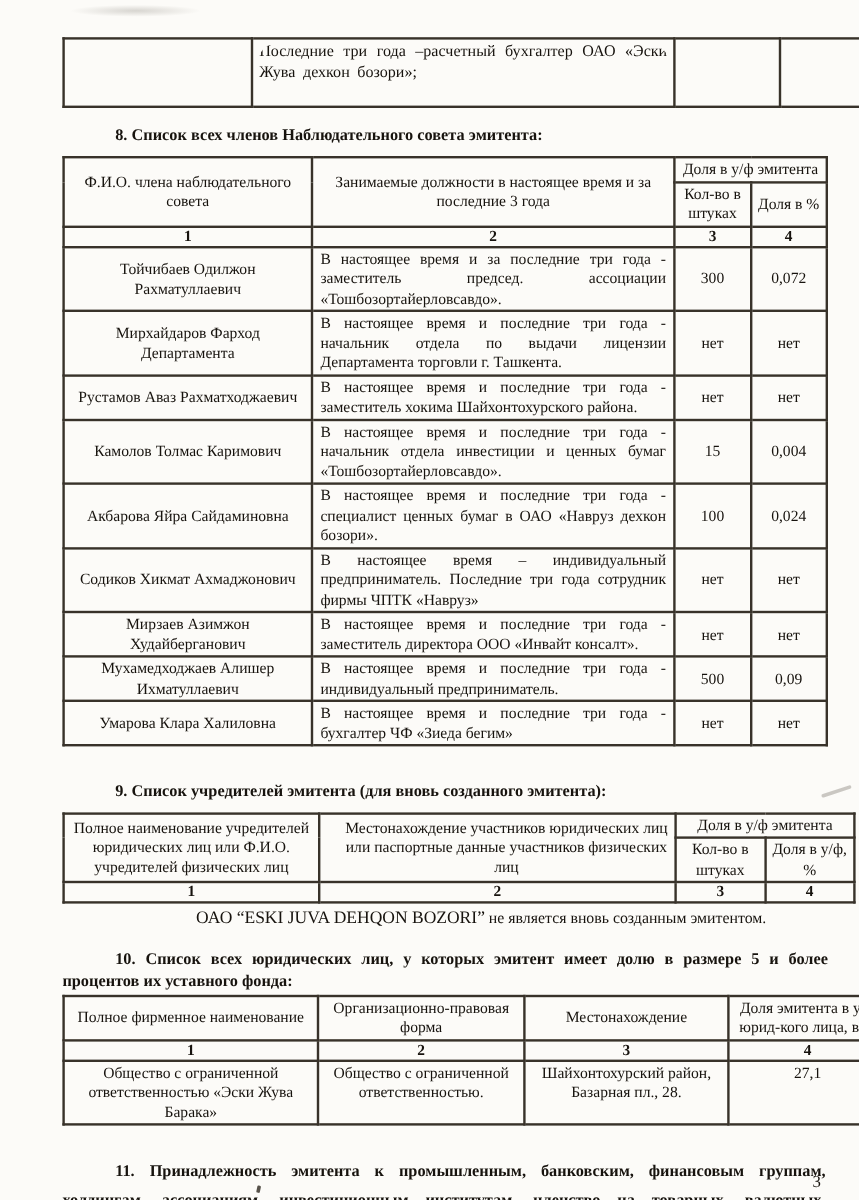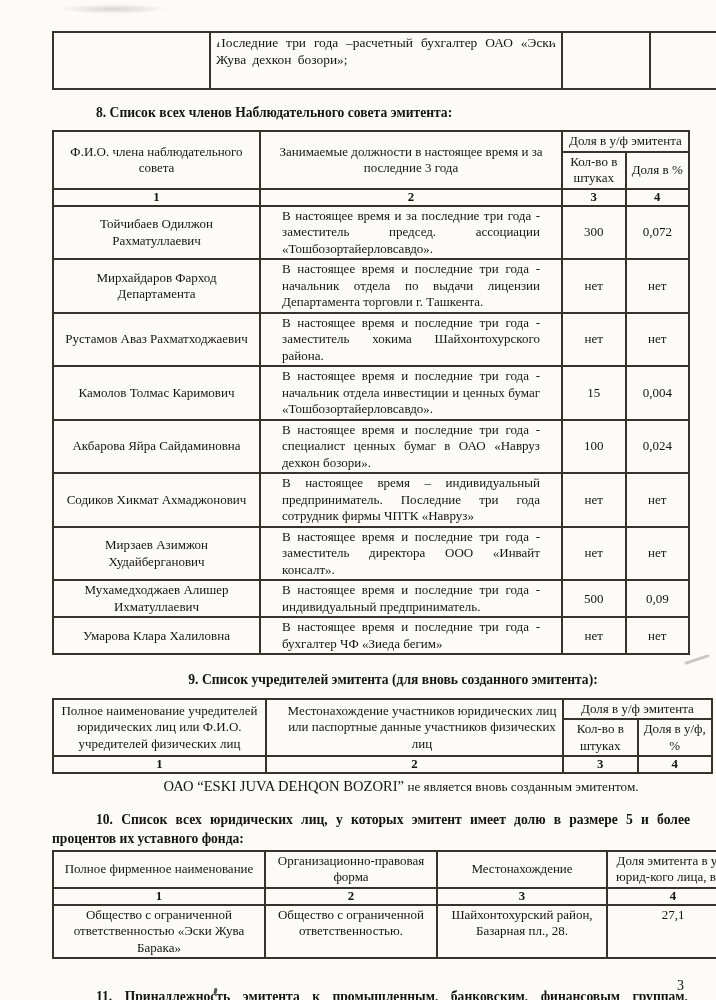--- a/index.html
+++ b/index.html
@@ -50,21 +50,21 @@
     line-height:1.15;
     height:15px;
   }
   
   .t8{width:638px;}
   .t8 .c1{width:195px;}
   .t8 .c2{width:290px;}
   .t8 .c3{width:76px;}
   .t8 .c4{width:77px;}
   .t8 td.name{text-align:center;}
-  .t8 td.duties{text-align:justify;vertical-align:top;padding:1px 21px;}
+  .t8 td.duties{text-align:justify;vertical-align:top;padding:1px 6px;}
   .t8 td.qty,.t8 td.share{text-align:center;}
   
   .t9{width:661px;border-radius:16px;}
   .t9 .c1{width:201px;}
   .t9 .c2{width:270px;padding-left:20px;}
   .t9 .c3{width:79px;}
   .t9 .c4{width:81px;}
   
   .t10{width:638px;}
   .t10 .c1{width:200px;}
@@ -196,21 +196,21 @@
       </tr>
       <tr>
         <td class="name">Умарова Клара Халиловна</td>
         <td class="duties">В настоящее время и последние три года - бухгалтер ЧФ «Зиеда бегим»</td>
         <td class="qty">нет</td>
         <td class="share">нет</td>
       </tr>
     </tbody>
       </table>
 
-    <div class="heading" style="margin-top:16px;text-align:center;">9. Список учредителей эмитента (для вновь созданного эмитента):</div>
+    <div class="heading" style="margin-top:28px;">9. Список учредителей эмитента (для вновь созданного эмитента):</div>
 
     <table class="doc-table t9">
       <tbody>
           <tr>
         <th class="c1" rowspan="2">Полное наименование учредителей юридических лиц или Ф.И.О. учредителей физических лиц</th>
         <th class="c2" rowspan="2">Местонахождение участников юридических лиц или паспортные данные участников физических лиц</th>
         <th colspan="2">Доля в у/ф эмитента</th>
       </tr>
       <tr>
         <th class="c3">Кол-во в штуках</th>

